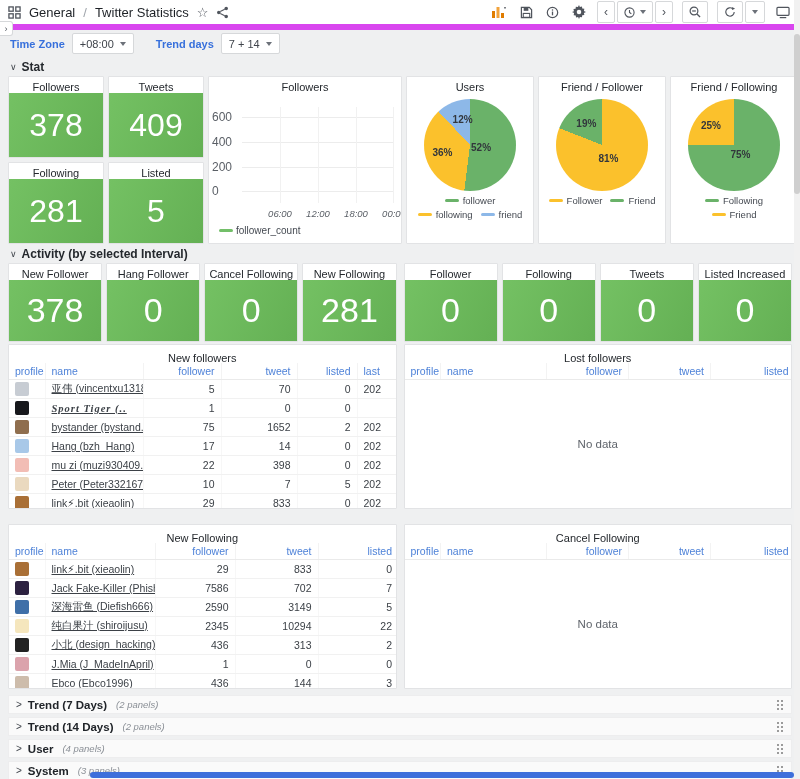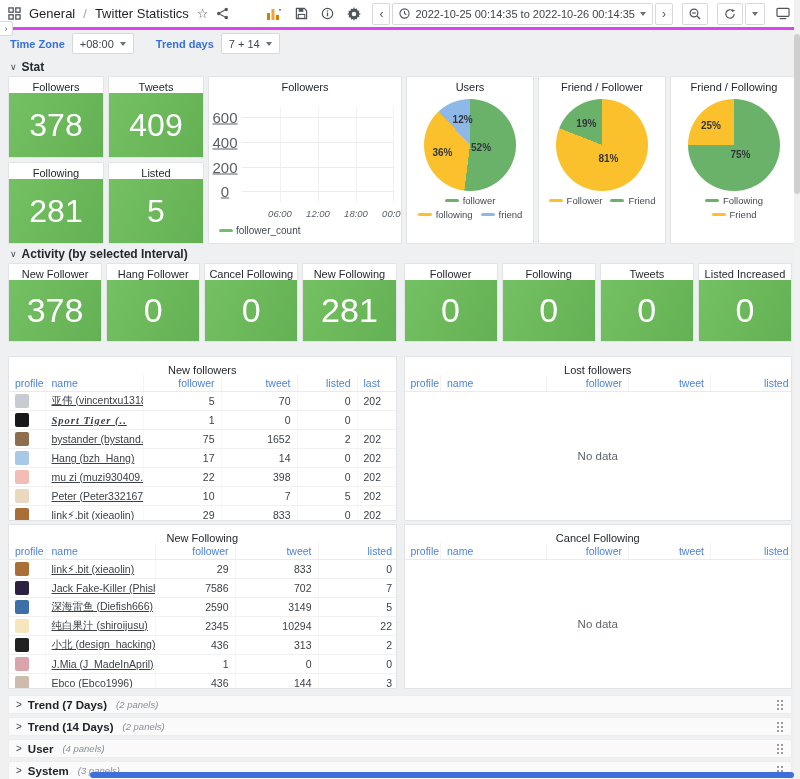--- a/index.html
+++ b/index.html
@@ -1,21 +1,21 @@
 <!DOCTYPE html>
 <html><head>
 <meta charset="utf-8">
 <style>
   * { margin:0; padding:0; box-sizing:border-box; }
   html,body { width:800px; height:779px; overflow:hidden; background:#eff0f1;
     font-family:"Liberation Sans","DejaVu Sans",sans-serif; }
   .app { position:relative; width:800px; height:779px; }
 
   
-  .navbar { height:30px; background:#fff; border-bottom:3px solid #d946ef;
+  .navbar { height:30px; background:#fff; border-bottom:6px solid #d946ef;
     display:flex; align-items:center; justify-content:space-between; padding:0 8px; }
   .nav-left { display:flex; align-items:center; gap:8px; }
   .crumb { font-size:13px; color:#1d2126; font-weight:500; }
   .crumb-sep { color:#9fa4ab; font-size:13px; }
   .ico { display:inline-flex; align-items:center; justify-content:center; color:#50555d; }
   .star { font-size:13px; color:#50555d; cursor:pointer; }
   .nav-right { display:flex; align-items:center; gap:9px; }
   .navbtn { display:inline-flex; align-items:center; gap:4px; background:none; border:none;
     color:#50555d; cursor:pointer; padding:2px; }
   .tbtn { display:inline-flex; align-items:center; gap:5px; height:22px; padding:0 6px;
@@ -50,43 +50,43 @@
   .piepanel  { grid-row:1 / span 2; }
   .statcard { display:flex; flex-direction:column; }
   .statval { flex:1; background:linear-gradient(115deg,#74c163,#64b054);
     display:flex; align-items:center; justify-content:center; }
   .statnum { font-size:32px; font-weight:400; color:#fff; }
 
   
   .plot { position:absolute; left:33px; right:7px; top:30px; bottom:40px; }
   .hline { position:absolute; left:0; right:0; height:1px; background:#ececec; }
   .vline { position:absolute; top:0; bottom:0; width:1px; background:#f1f1f1; }
-  .ylab { position:absolute; width:26px; text-align:center; font-size:15px; color:#5a5f66;
-    left:-30px; transform:translateY(-50%);text-decoration:underline; }
+  .ylab { position:absolute; width:26px; text-align:left; font-size:12px; color:#5a5f66;
+    left:-30px; transform:translateY(-50%); }
   .xlab { position:absolute; top:calc(100% + 5px); transform:translateX(-50%);
     font-size:9.5px; color:#5a5f66; white-space:nowrap;font-style:italic; }
   .tslegend { position:absolute; left:10px; bottom:7px; display:flex; align-items:center;
     gap:3px; font-size:10px; color:#454a52; cursor:pointer; }
   .lsw { width:14px; height:3px; border-radius:2px; }
 
   
   .pie { width:92px; height:92px; border-radius:50%; margin:6px auto 4px; position:relative; }
   .pct { position:absolute; transform:translate(-50%,-50%); font-size:10px; font-weight:700; color:#32363c; }
   .plegend { display:flex; flex-wrap:wrap; justify-content:center; padding:0 4px; }
   .pli { display:inline-flex; align-items:center; margin:0 4px 3px; font-size:9.5px;
     color:#454a52; cursor:pointer; white-space:nowrap; }
   .pli .lsw { margin-right:4px; }
 
   
   .actwrap { display:grid; grid-template-columns:1fr 1fr; gap:7px; padding:0 8px; }
   .acthalf { display:grid; grid-template-columns:repeat(4,1fr); gap:4px; height:79px; }
   .actnum { font-size:34px; }
 
   
-  .tables { display:grid; grid-template-columns:1fr 1fr; gap:3px 7px; padding:0 8px; margin-top:14px; }
+  .tables { display:grid; grid-template-columns:1fr 1fr; gap:15px 7px; padding:0 8px; margin-top:2px; }
   .tpanel { height:165px; }
   .ttitle { height:18px; line-height:18px; }
   table { width:100%; border-collapse:collapse; table-layout:fixed; font-size:10.5px; color:#3c4147; }
   th { font-weight:400; color:#4e82d8; padding:2px 6px; height:14px; text-align:left;
     border-bottom:1px solid #eaeaea; border-right:1px solid #f3f3f3; cursor:pointer;
     white-space:nowrap; overflow:hidden; }
   td { padding:2px 6px; height:15px; border-bottom:1px solid #f1f1f1; border-right:1px solid #f7f7f7;
     white-space:nowrap; overflow:hidden; }
   th:last-child, td:last-child { border-right:none; }
   .num { text-align:right; }
@@ -185,21 +185,20 @@
         <button class="tbtn">
             <span class="chev">‹</span>
           </button>
         <button class="tbtn">
           <span class="ico">
             <svg width="11" height="11" viewBox="0 0 12 12">
                 <circle cx="6" cy="6" r="5" fill="none" stroke="#50555d" stroke-width="1.2"></circle>
                 <path d="M6 3.2V6l2 1.3" fill="none" stroke="#50555d" stroke-width="1.2"></path>
               </svg>
           </span>
-          <span>2022-10-25 00:14:35 to 2022-10-26 00:14:35</span>
           <span class="caret"></span>
         </button>
         <button class="tbtn">
             <span class="chev">›</span>
           </button>
       </div>
       <button class="tbtn">
         <svg width="12" height="12" viewBox="0 0 13 13">
             <circle cx="5.4" cy="5.4" r="4.2" fill="none" stroke="#50555d" stroke-width="1.3"></circle>
             <line x1="3.4" y1="5.4" x2="7.4" y2="5.4" stroke="#50555d" stroke-width="1.3"></line>

